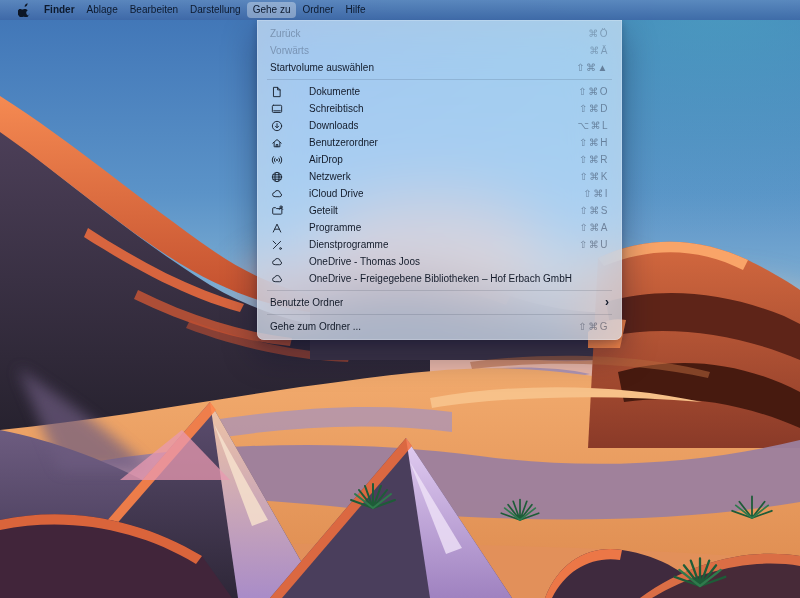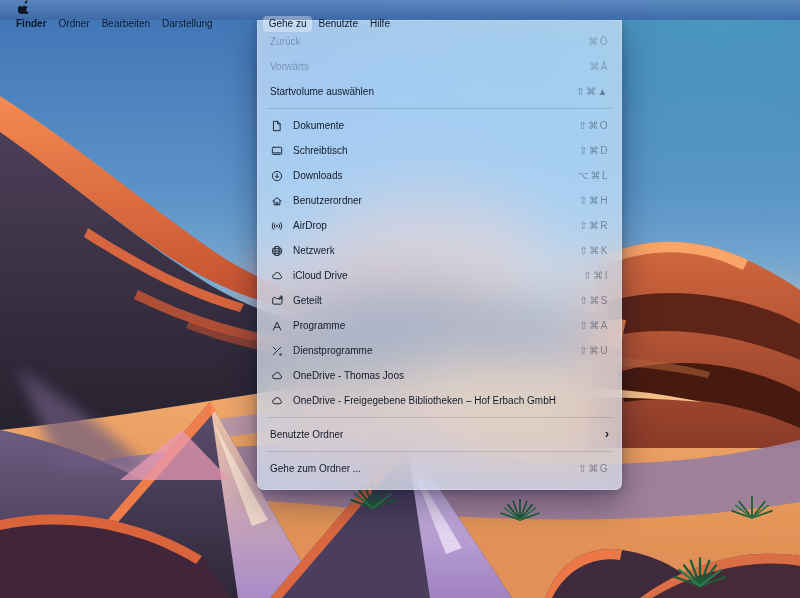--- a/index.html
+++ b/index.html
@@ -4,38 +4,38 @@
 <style>
   html,body{margin:0;padding:0;}
   body{width:800px;height:598px;overflow:hidden;font-family:"Liberation Sans",sans-serif;}
   #screen{position:relative;width:800px;height:598px;overflow:hidden;background:#4a82c2;}
   #wallpaper{position:absolute;inset:0;z-index:0;}
 
   
   #menubar{position:absolute;top:0;left:0;right:0;height:20px;z-index:10;
     display:flex;align-items:flex-start;padding-left:10px;
     background:linear-gradient(rgba(92,136,190,.92),rgba(62,104,166,.92));
-    backdrop-filter:blur(18px);flex-direction:column;}
+    backdrop-filter:blur(18px);}
   .mb-apple{display:flex;align-items:center;padding:0 8px;height:20px;}
   .mb-apple svg{display:block;}
   #menubar-items{display:flex;align-items:center;height:20px;}
   .mb-item{padding:0 6px;height:16px;line-height:16px;margin:2px 0;font-size:10px;
     color:#0d1a2e;border-radius:4px;white-space:nowrap;}
   .mb-item.bold{font-weight:700;}
-  .mb-item.active{background:rgba(255,255,255,.34);margin-left:44px;}
+  .mb-item.active{background:rgba(255,255,255,.34);}
 
   
   #go-menu{position:absolute;left:257px;top:20px;width:365px;z-index:5;
     background:rgba(208,225,242,.74);
     backdrop-filter:blur(26px) saturate(170%);
     border-radius:0 0 7px 7px;
     box-shadow:0 14px 34px rgba(5,10,40,.38),0 2px 8px rgba(5,10,40,.22),inset 0 0 0 .5px rgba(255,255,255,.4);
     padding:5px 0;}
-  .row{display:flex;align-items:center;height:17px;margin:8px 5px;padding:0 8px;
-    border-radius:4px;font-size:10px;color:#131b2a;white-space:nowrap;}
+  .row{display:flex;align-items:center;height:17px;margin:0 5px;padding:0 8px;
+    border-radius:4px;font-size:10px;color:#131b2a;white-space:nowrap;gap:16px;}
   .row .icon{width:14px;margin-right:9px;display:flex;align-items:center;justify-content:center;flex:none;}
   .row .icon svg{display:block;}
   .row .label{overflow:hidden;text-overflow:ellipsis;}
   .row .shortcut{margin-left:auto;font-size:10px;letter-spacing:1.5px;color:rgba(24,34,56,.45);padding-left:10px;}
   .row.disabled .label{color:rgba(24,34,56,.33);}
   .row.disabled .shortcut{color:rgba(24,34,56,.3);}
   .row .submenu-arrow{margin-left:auto;font-size:12px;line-height:17px;color:#131b2a;font-weight:700;}
   .row.highlighted{background:#2b7de2;color:#fff;}
   .row.highlighted .shortcut{color:#fff;}
   .separator{height:1px;background:rgba(28,40,62,.15);margin:3px 10px;}
@@ -180,25 +180,25 @@
   <div id="menubar">
     <div class="mb-apple">
       <span>
         <svg width="12" height="14" viewBox="0 0 15 18" fill="#0d1626">
           <path d="M12.1.4c.1 1.1-.3 2.2-1 3-0.7.8-1.8 1.4-2.8 1.3-.1-1 .4-2.1 1-2.8C10 1.1 11.2.5 12.1.4zM14.9 13.3c-.4 1-.6 1.5-1.2 2.4-.8 1.3-2 2.9-3.4 2.9-1.3 0-1.6-.8-3.3-.8-1.7 0-2.1.8-3.4.8-1.4 0-2.5-1.5-3.3-2.7C-1.9 12.4-.2 7.6 2.3 7.6c1.3 0 2.4.9 3.1.9.7 0 2-.9 3.5-.9.6 0 2.4.2 3.5 1.8-3 1.7-2.5 5.5.5 6.9z"></path>
         </svg>
       </span>
     </div>
     <div id="menubar-items">
         <div class="mb-item bold">Finder</div>
-        <div class="mb-item">Ordner</div>
+        <div class="mb-item">Ablage</div>
         <div class="mb-item">Bearbeiten</div>
         <div class="mb-item">Darstellung</div>
         <div class="mb-item active">Gehe zu</div>
-        <div class="mb-item">Benutzte</div>
+        <div class="mb-item">Ordner</div>
         <div class="mb-item">Hilfe</div>
       </div>
   </div>
 
   <div id="go-menu">
       <div class="row disabled">
         <span class="label">Zurück</span>
         <span class="shortcut">⌘Ö</span>
       </div>
       <div class="row disabled">

